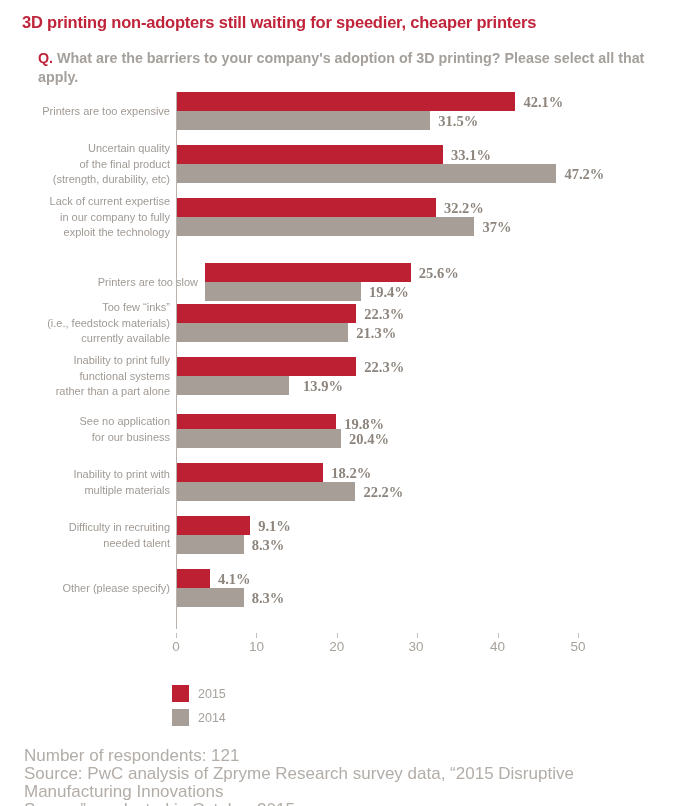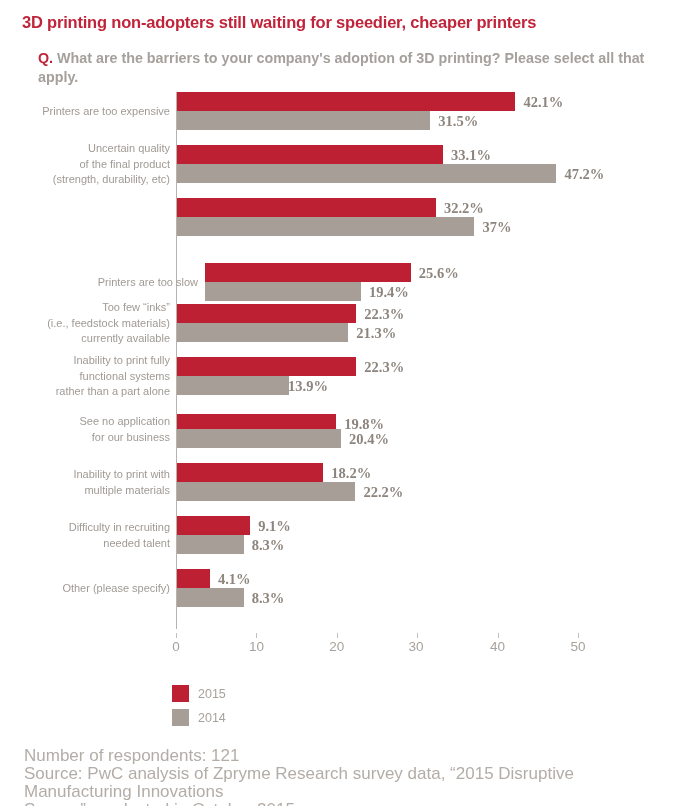--- a/index.html
+++ b/index.html
@@ -186,20 +186,23 @@
         <div class="bar-row" style="top: 0px; width: 523px;">
           <div class="bar y2015" style="width: 266.124px; background: rgb(189, 31, 51);"></div>
           <span class="bar-val" style="left: 274.124px;">33.1%</span>
         </div>
         <div class="bar-row" style="top: 19px; width: 523px;">
           <div class="bar y2014" style="width: 379.488px; background: rgb(166, 158, 151);"></div>
           <span class="bar-val" style="left: 387.488px;">47.2%</span>
         </div>
       </div>
       <div class="grp" style="top: 110px;">
+        <div class="cat-label" style="top: -3.75px;">Lack of current expertise
+in our company to fully
+exploit the technology</div>
         <div class="bar-row" style="top: 0px; width: 523px;">
           <div class="bar y2015" style="width: 258.888px; background: rgb(189, 31, 51);"></div>
           <span class="bar-val" style="left: 266.888px;">32.2%</span>
         </div>
         <div class="bar-row" style="top: 19px; width: 523px;">
           <div class="bar y2014" style="width: 297.48px; background: rgb(166, 158, 151);"></div>
           <span class="bar-val" style="left: 305.48px;">37%</span>
         </div>
       </div>
       <div class="grp" style="top: 175px; margin-left: 28px;">
@@ -229,21 +232,21 @@
       <div class="grp" style="top: 269px;">
         <div class="cat-label" style="top: -3.75px;">Inability to print fully
 functional systems
 rather than a part alone</div>
         <div class="bar-row" style="top: 0px; width: 523px;">
           <div class="bar y2015" style="width: 179.292px; background: rgb(189, 31, 51);"></div>
           <span class="bar-val" style="left: 187.292px;">22.3%</span>
         </div>
         <div class="bar-row" style="top: 19px; width: 523px;">
           <div class="bar y2014" style="width: 111.756px; background: rgb(166, 158, 151);"></div>
-          <span class="bar-val" style="left: 111px;">13.9%</span>
+          <span class="bar-val" style="left: 126px;">13.9%</span>
         </div>
       </div>
       <div class="grp" style="top: 322px;">
         <div class="cat-label" style="top: 4px;">See no application
 for our business</div>
         <div class="bar-row" style="top: 4px; width: 628px;">
           <div class="bar y2015" style="width: 159.192px; background: rgb(189, 31, 51);"></div>
           <span class="bar-val" style="left: 167.192px;">19.8%</span>
         </div>
         <div class="bar-row" style="top: 19px; width: 523px;">

